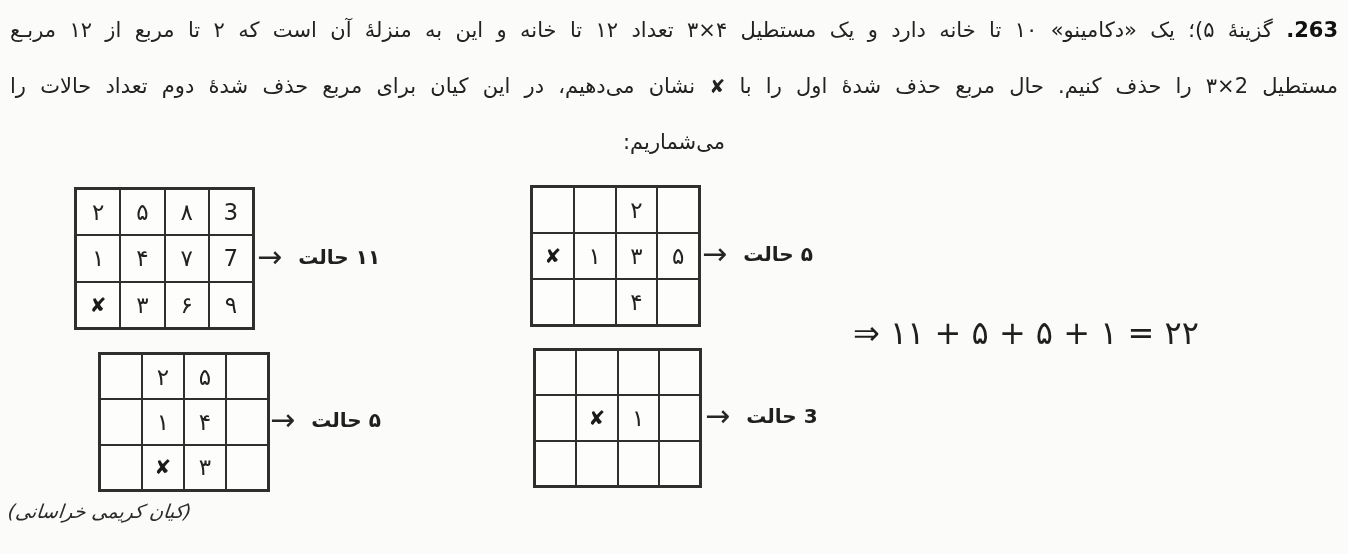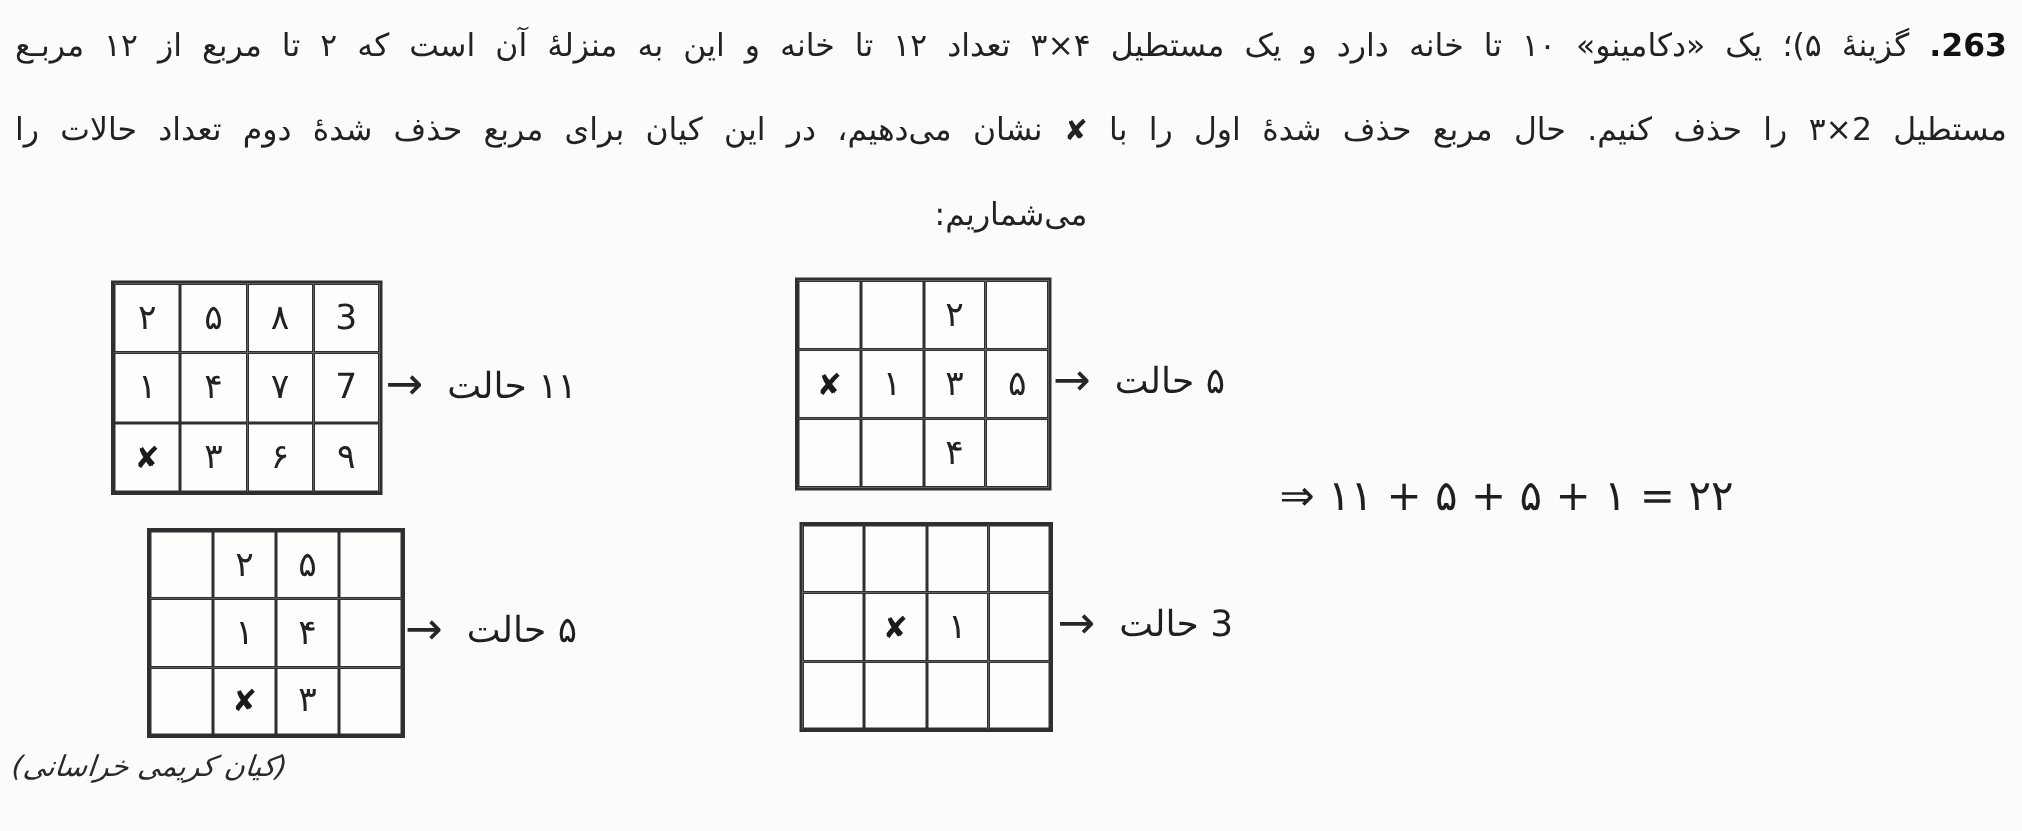--- a/index.html
+++ b/index.html
@@ -74,31 +74,32 @@
     align-items: center;
     gap: 16px;
   }
   .arrow-glyph {
     font-size: 30px;
     color: #262626;
     line-height: 1;
   }
   .case-label {
     direction: rtl;
-    font-size: 24px;
+    font-size: 20px;
     color: #1f1f1f;
     white-space: nowrap;
+    font-weight: bold;
   }
   
   .equation {
     position: absolute;
     left: 853px;
     top: 314px;
     direction: ltr;
-    font-size: 28px;
+    font-size: 32px;
     letter-spacing: 1px;
     color: #1f1f1f;
     white-space: nowrap;
   }
   
   .signature {
     position: absolute;
     left: 8px;
     top: 500px;
     direction: rtl;

